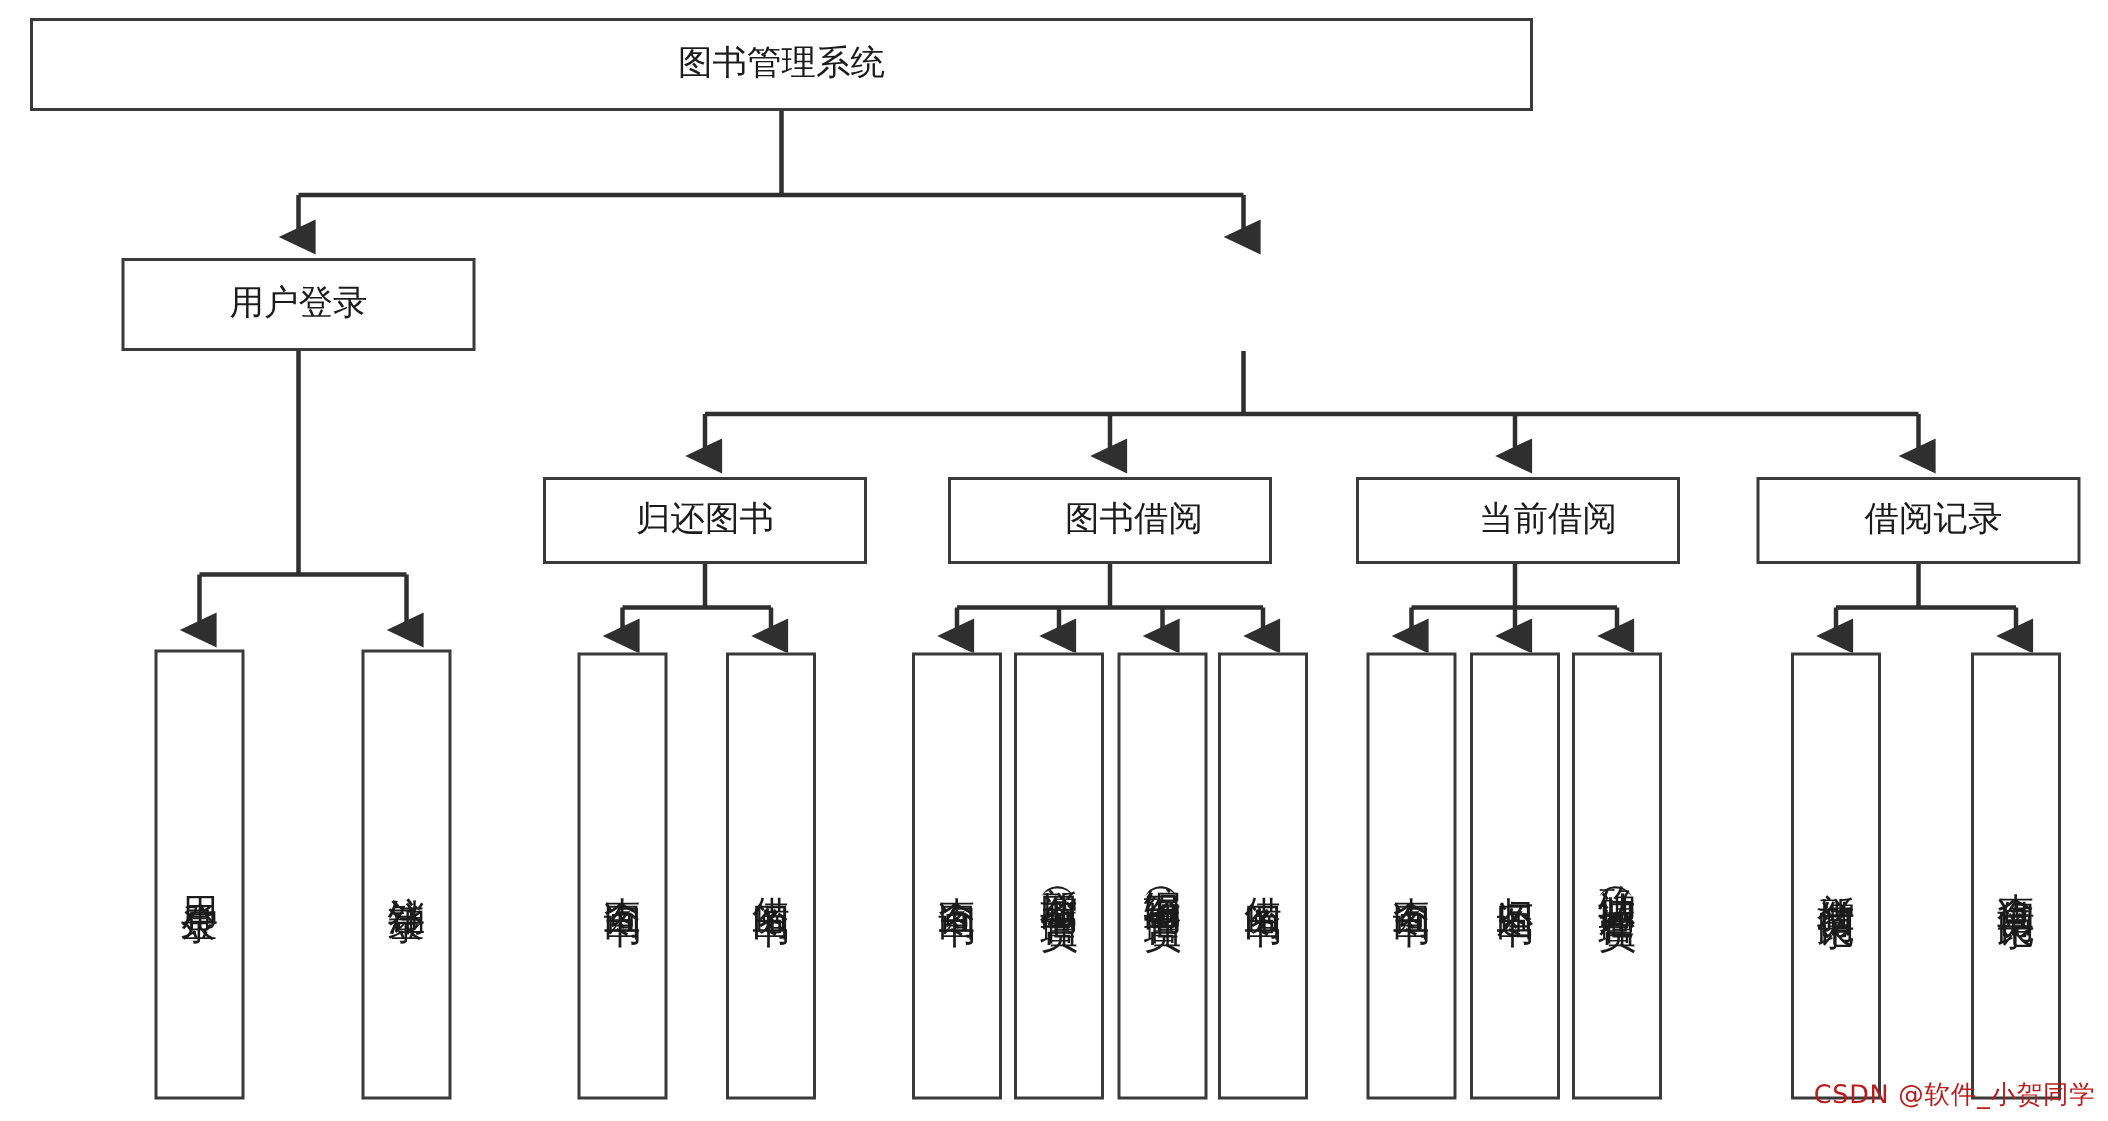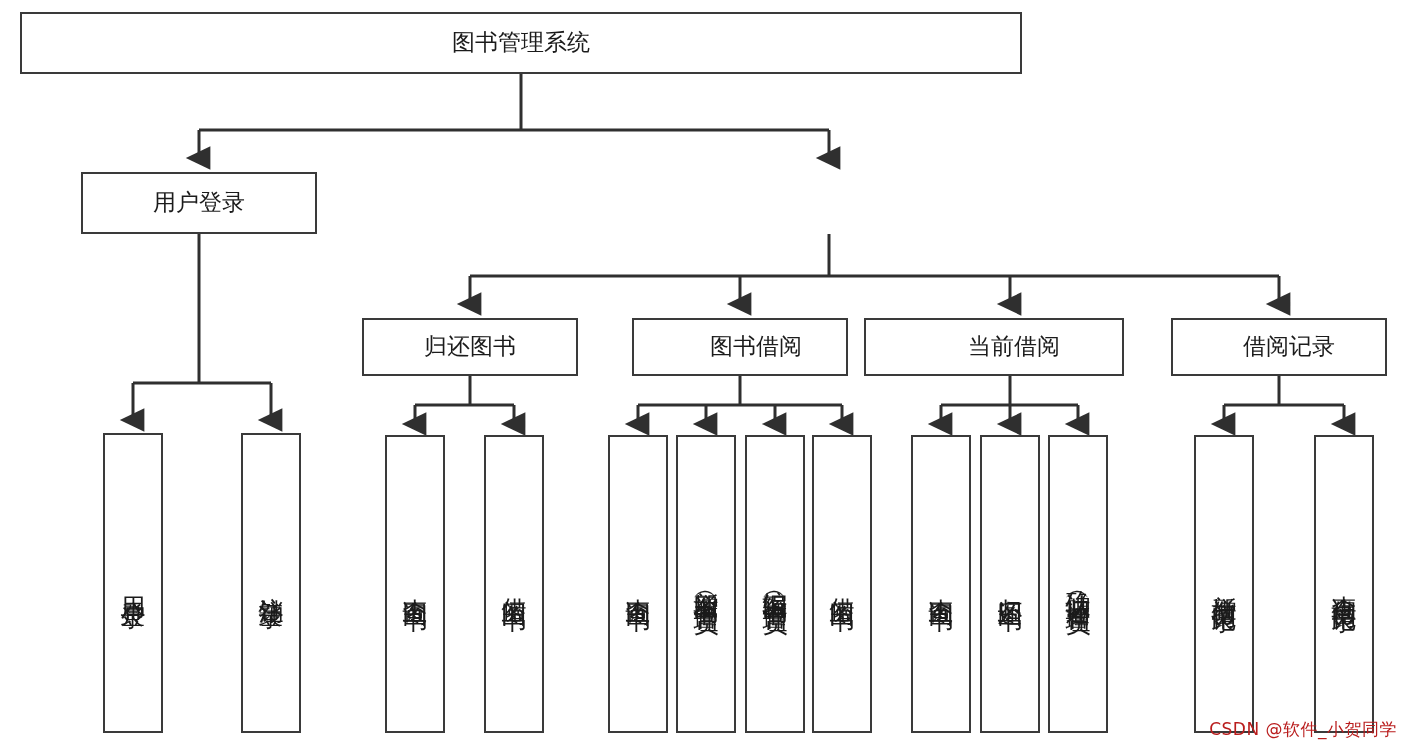--- a/index.html
+++ b/index.html
@@ -126,21 +126,21 @@
   <div class="node horiz" style="left:81px; top:172px; width:236px; height:62px;">
     <span class="label">用户登录</span>
   </div>
 
   <div class="node horiz" style="left:362px; top:318px; width:216px; height:58px;">
     <span class="label">归还图书</span>
   </div>
   <div class="node horiz" style="left:632px; top:318px; width:216px; height:58px;padding-left:32px;">
     <span class="label">图书借阅</span>
   </div>
-  <div class="node horiz" style="left:864px; top:318px; width:260px; height:58px;padding-left:40px;">
+  <div class="node horiz" style="left:904px; top:318px; width:216px; height:58px;padding-left:40px;">
     <span class="label">当前借阅</span>
   </div>
   <div class="node horiz" style="left:1171px; top:318px; width:216px; height:58px;padding-left:20px;">
     <span class="label">借阅记录</span>
   </div>
 
   <div class="node vert" style="left:103px; top:433px; width:60px; height:300px;">
     <span class="label">用户登录</span>
   </div>
   <div class="node vert" style="left:241px; top:433px; width:60px; height:300px;">

